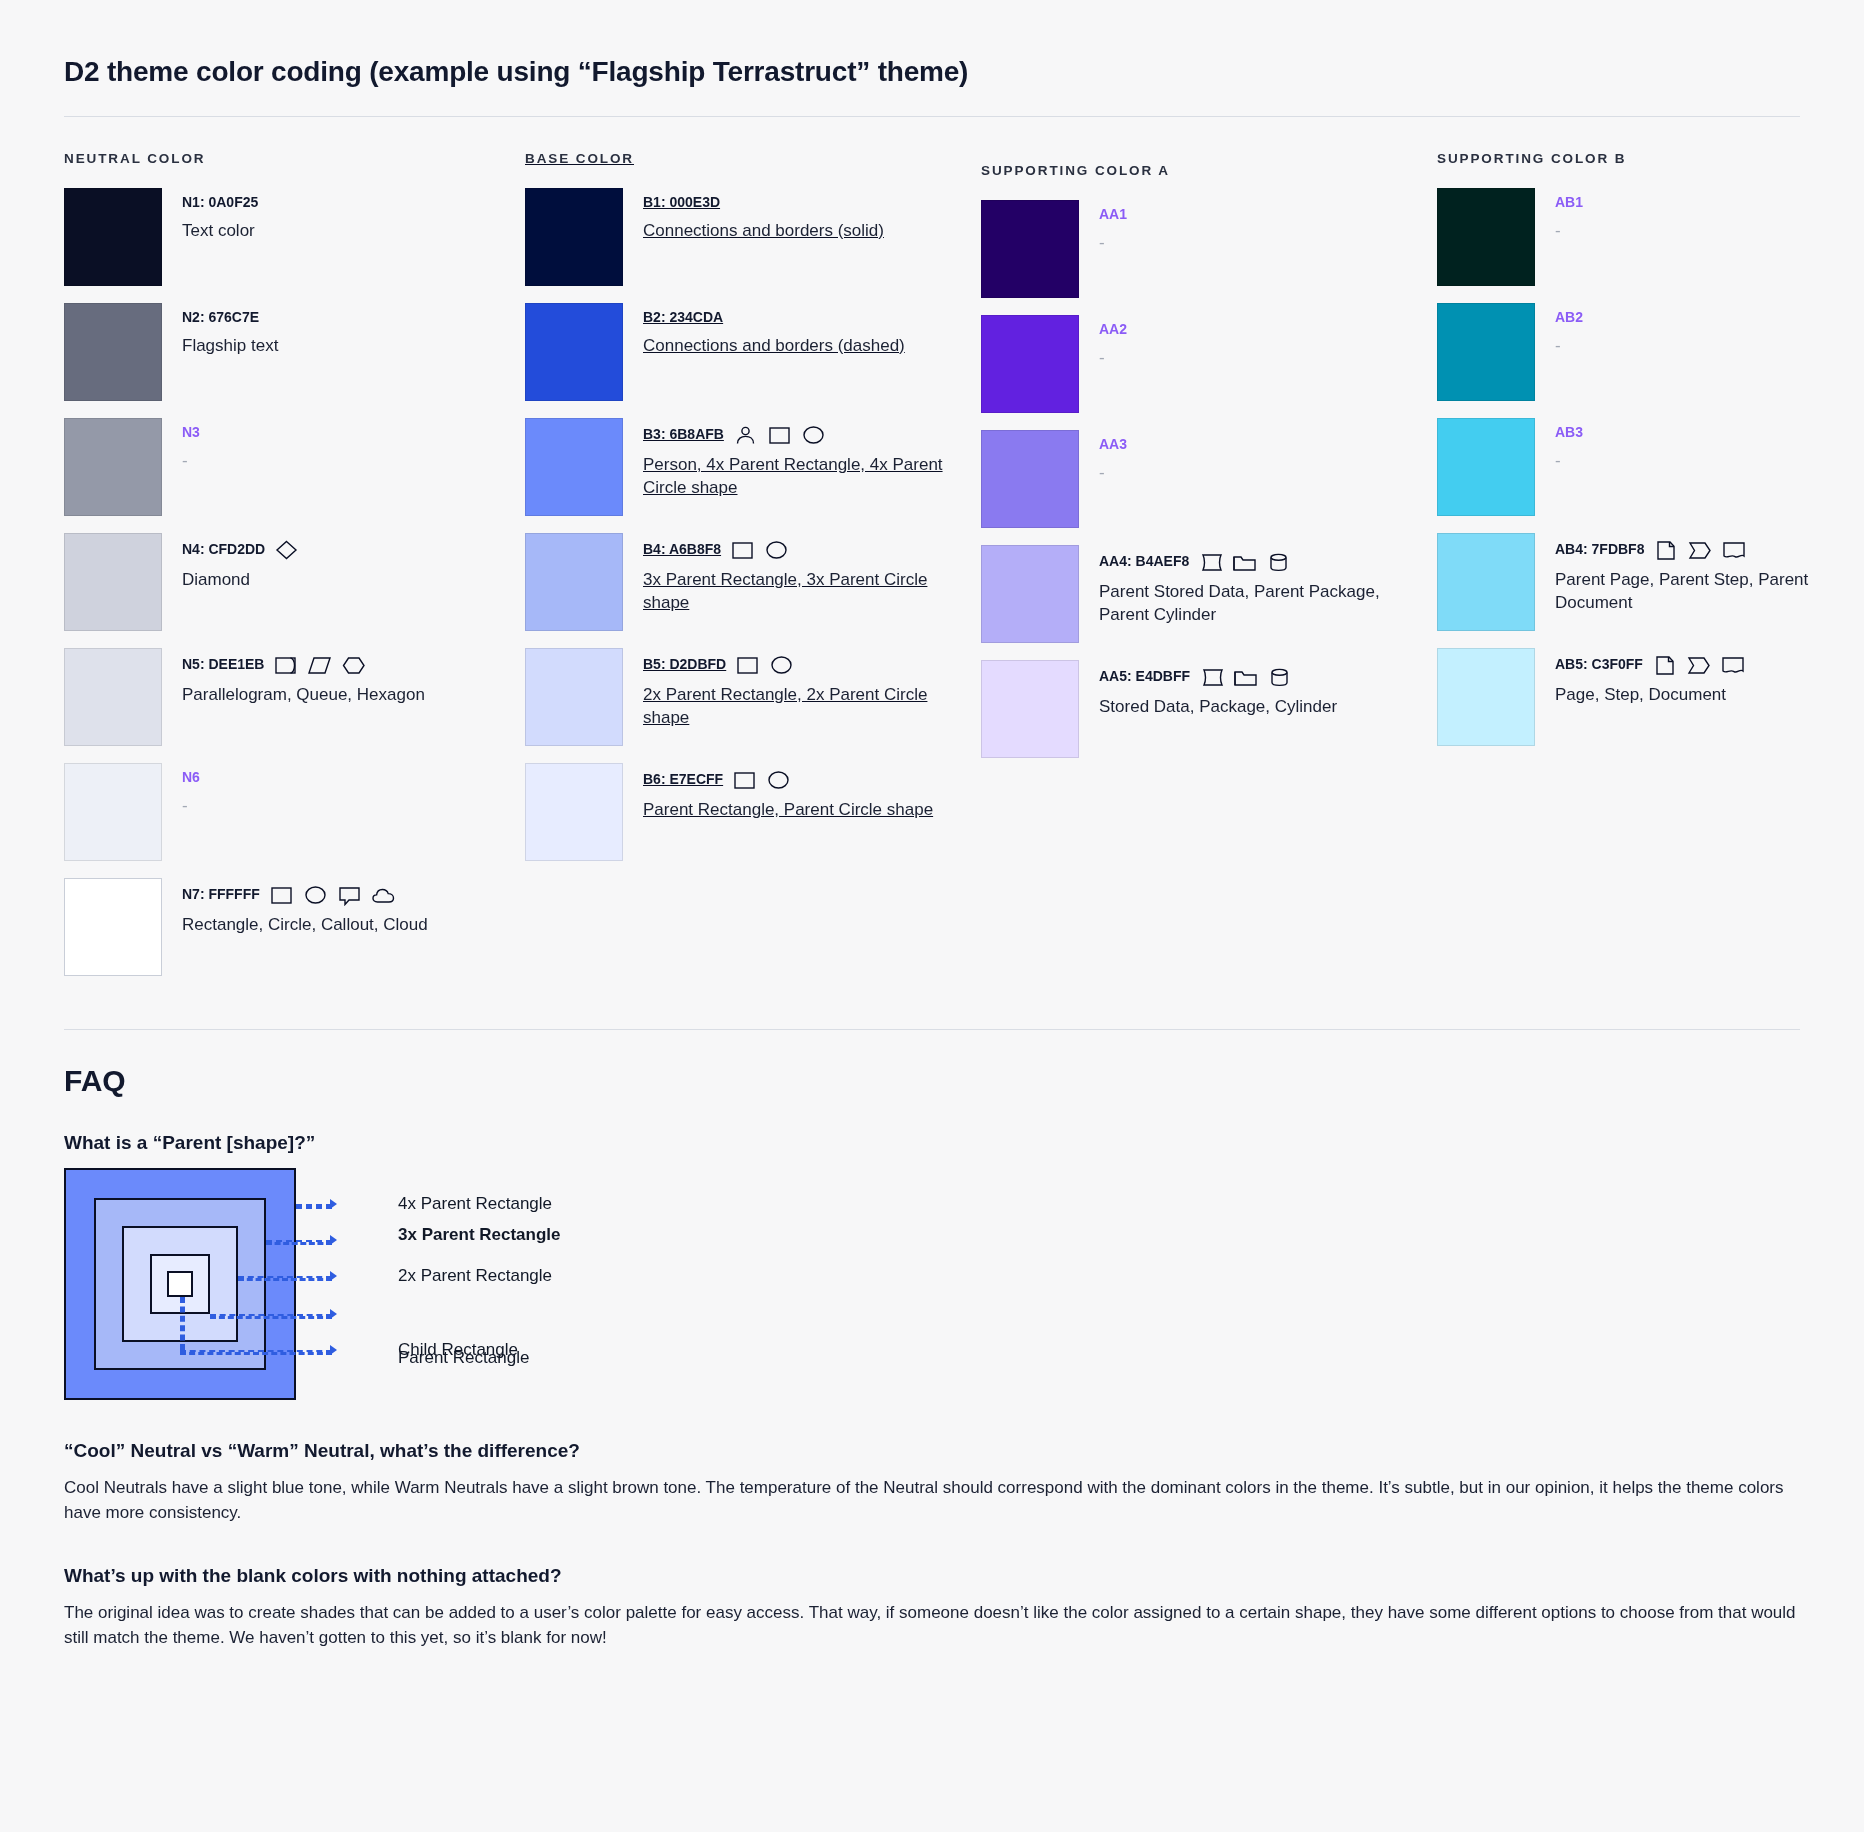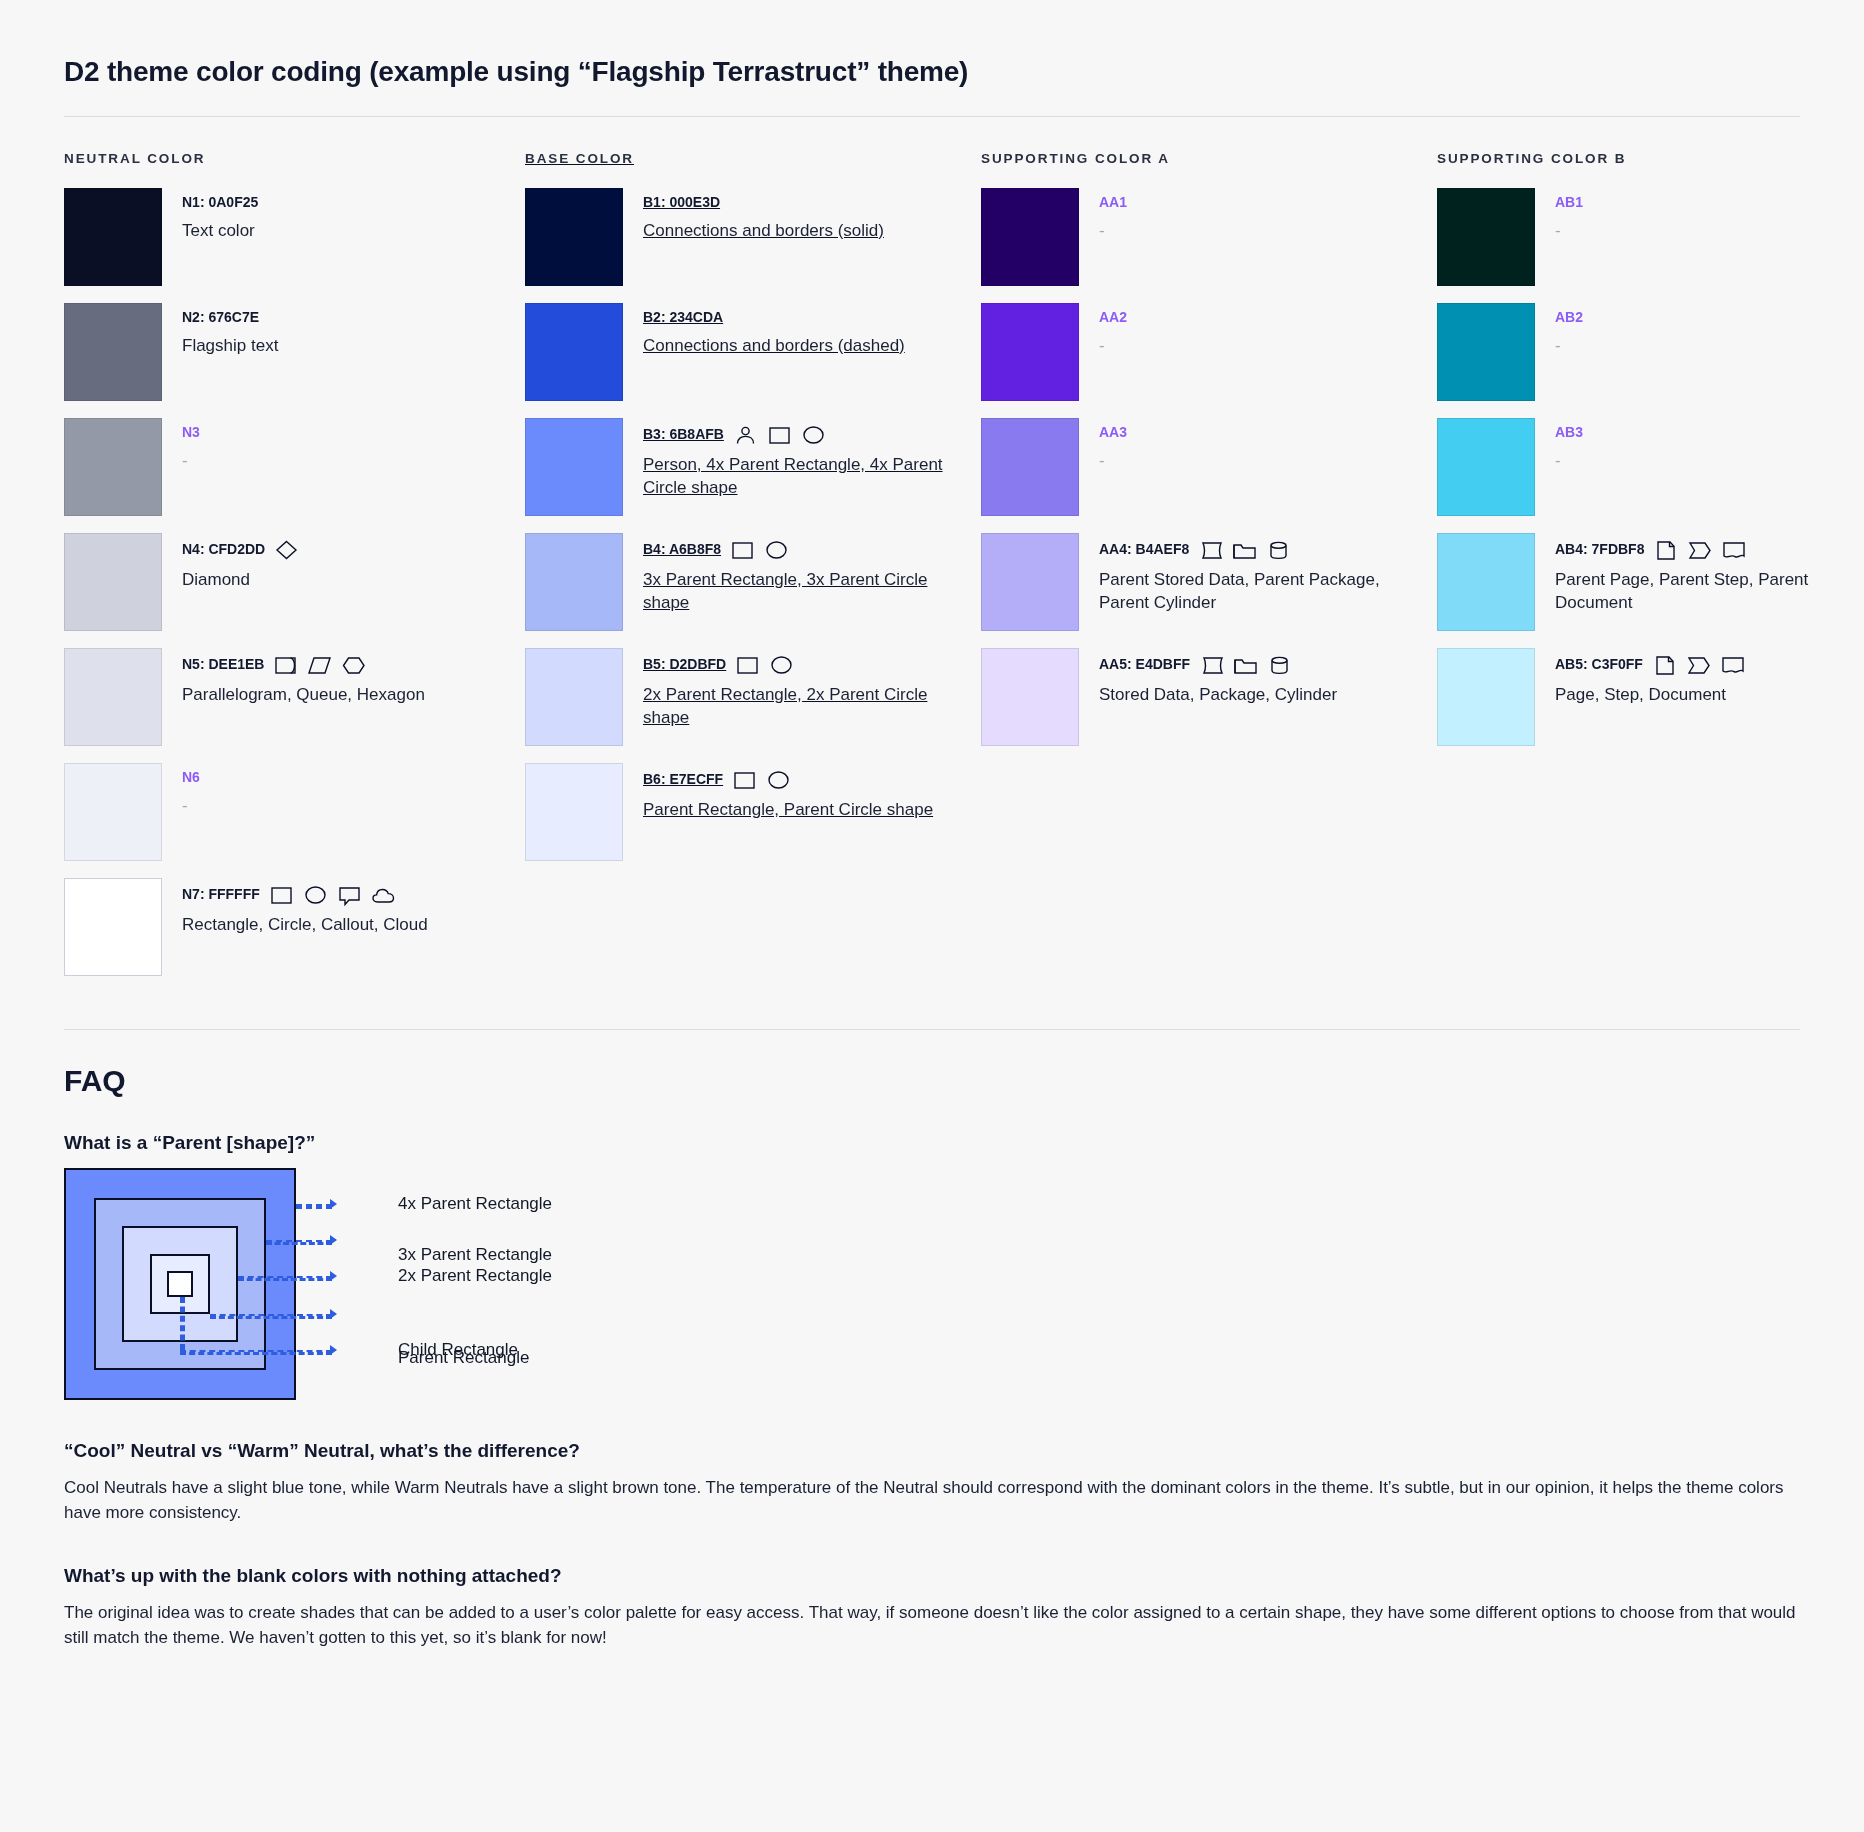--- a/index.html
+++ b/index.html
@@ -31,21 +31,21 @@
   }
   .columns {
     display: flex;
     gap: 11px;
   }
   .col {
     flex: 0 0 auto;
   }
   .col.c1 { width: 450px; }
   .col.c2 { width: 445px; text-decoration: underline; }
-  .col.c3 { width: 445px; }
+  .col.c3 { width: 445px; margin-top: 12px; }
   .col.c4 { width: 420px; }
   .col-head {
     font-size: 13.5px;
     font-weight: bold;
     letter-spacing: 1.9px;
     color: #2a3040;
     margin: 0 0 22px 0;
     text-transform: uppercase;
   }
   .row {
@@ -570,21 +570,21 @@
     <div class="dashconn" style="left:116px; top:182px; width:152px; border-top-width:2px; height:0;"></div>
 
     <div class="arrow-head" style="left:266px; top:31px;"></div>
     <div class="arrow-head" style="left:266px; top:67px;"></div>
     <div class="arrow-head" style="left:266px; top:103px;"></div>
     <div class="arrow-head" style="left:266px; top:141px;"></div>
     <div class="arrow-head" style="left:266px; top:177px;"></div>
 
     <div class="legend">
       <div class="legend-item" style="top:26px;">4x Parent Rectangle</div>
-      <div class="legend-item" style="top:77px;">3x Parent Rectangle</div>
+      <div class="legend-item" style="top:57px;font-weight:bold;">3x Parent Rectangle</div>
       <div class="legend-item" style="top:98px;">2x Parent Rectangle</div>
       <div class="legend-item" style="top:136px;margin-top:44px;">Parent Rectangle</div>
       <div class="legend-item" style="top:172px;">Child Rectangle</div>
     </div>
   </div>
 
   <h3 class="q spaced">“Cool” Neutral vs “Warm” Neutral, what’s the difference?</h3>
   <p class="a">Cool Neutrals have a slight blue tone, while Warm Neutrals have a slight brown tone. The temperature of the Neutral should correspond with the dominant colors in the theme. It’s subtle, but in our opinion, it helps the theme colors have more consistency.</p>
 
   <h3 class="q spaced">What’s up with the blank colors with nothing attached?</h3>

